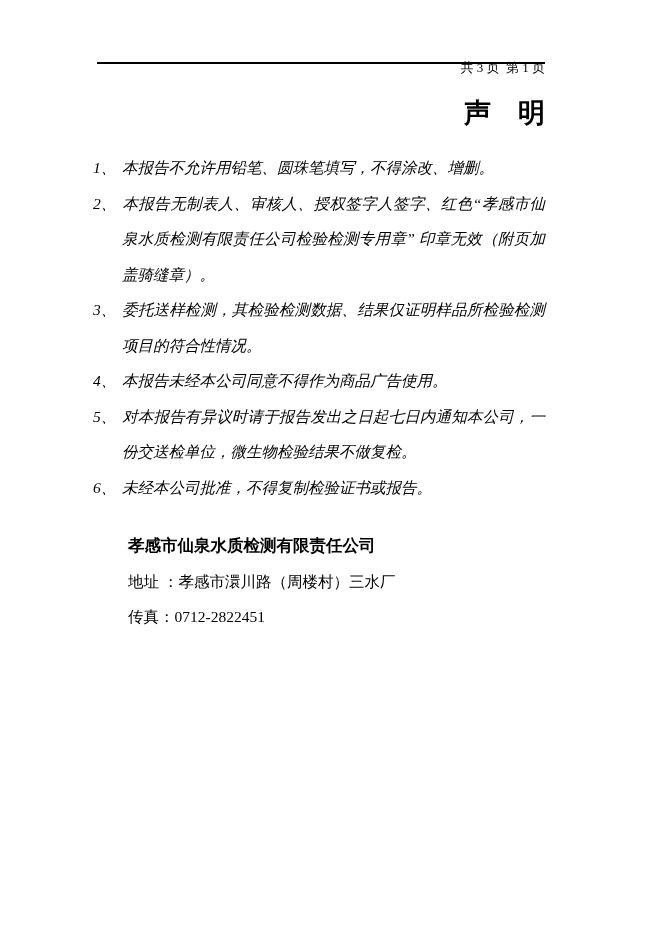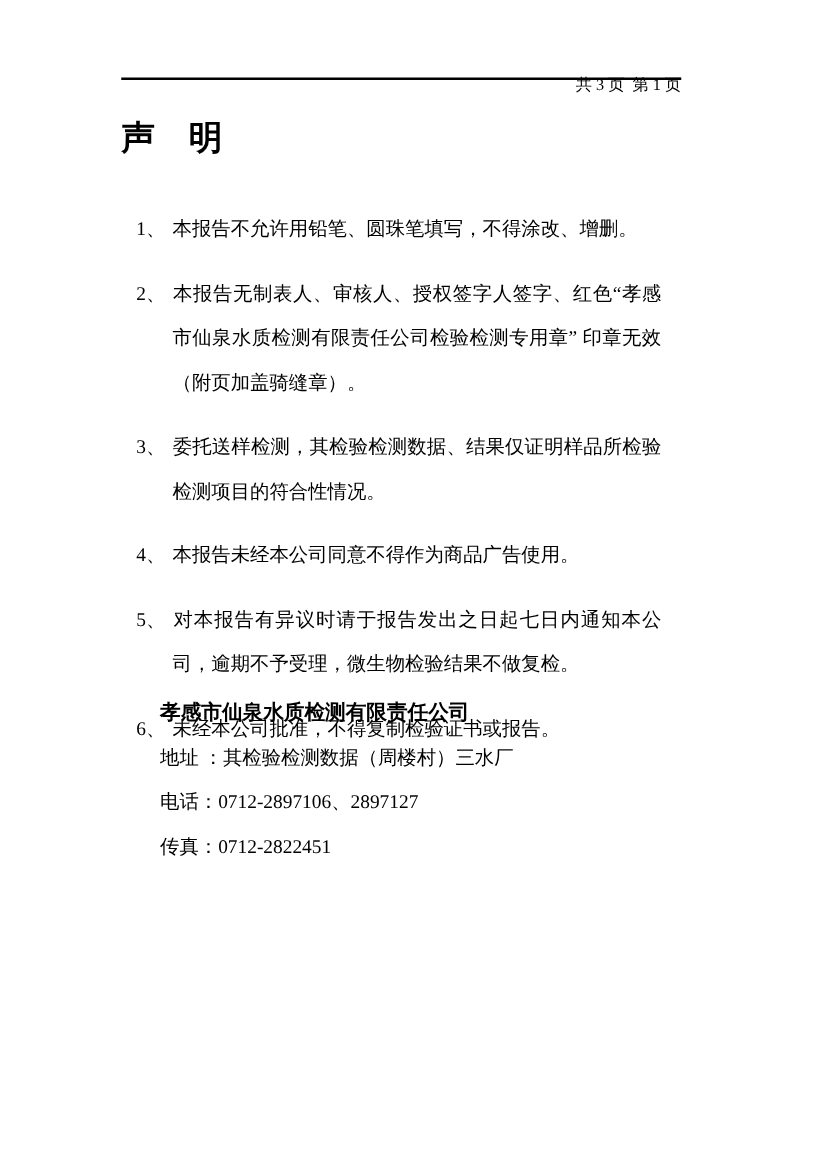--- a/index.html
+++ b/index.html
@@ -37,56 +37,57 @@
     border-top: 2px solid #000000;
   }
 
   
   .doc-title {
     position: absolute;
     top: 96px;
     left: 97px;
     width: 448px;
     margin: 0;
-    text-align: left;
-    font-family: Liberation Mono, monospace;
+    text-align: right;
+    font-family: Liberation Serif, serif;
     font-size: 27px;
     font-weight: bold;
     line-height: 34px;
     white-space: pre;
   }
 
   
   .statements {
     position: absolute;
     top: 150px;
     left: 93px;
     width: 452px;
     margin: 0;
     padding: 0;
     list-style: none;
     font-size: 15.5px;
     line-height: 35.5px;
   }
   .stmt {
-    margin: 16px;
+    margin: 0;
     padding-left: 29px;
     text-indent: -29px;
     text-align: justify;
+    font-style: italic;
   }
   .stmt .num {
     display: inline-block;
     width: 29px;
     text-indent: 0;
   }
 
   
   .company {
     position: absolute;
-    top: 553px;
+    top: 528px;
     left: 128px;
     width: 420px;
     line-height: 35.5px;
     font-size: 15.5px;
   }
   .company-name {
     font-family: "Liberation Sans", "DejaVu Sans", sans-serif;
     font-weight: bold;
     font-size: 16.5px;
     white-space: pre;
@@ -106,24 +107,23 @@
 
   <div class="header-rule"></div>
 
   <h1 class="doc-title">声　明</h1>
 
   <ol class="statements">
     <li class="stmt"><span class="num">1、</span><span>本报告不允许用铅笔、圆珠笔填写，不得涂改、增删。</span></li>
     <li class="stmt"><span class="num">2、</span><span>本报告无制表人、审核人、授权签字人签字、红色“孝感市仙泉水质检测有限责任公司检验检测专用章” 印章无效（附页加盖骑缝章）。</span></li>
     <li class="stmt"><span class="num">3、</span><span>委托送样检测，其检验检测数据、结果仅证明样品所检验检测项目的符合性情况。</span></li>
     <li class="stmt"><span class="num">4、</span><span>本报告未经本公司同意不得作为商品广告使用。</span></li>
-    <li class="stmt"><span class="num">5、</span><span>对本报告有异议时请于报告发出之日起七日内通知本公司，逾期不予受理，微生物检验结果不做复检。</span></li>
+    <li class="stmt"><span class="num">5、</span><span>对本报告有异议时请于报告发出之日起七日内通知本公司，一份交送检单位，微生物检验结果不做复检。</span></li>
     <li class="stmt"><span class="num">6、</span><span>未经本公司批准，不得复制检验证书或报告。</span></li>
   </ol>
 
   <div class="company">
     <div class="company-name">孝感市仙泉水质检测有限责任公司</div>
-    <div class="company-line">地址 ：其检验检测数据（周楼村）三水厂</div>
-    <div class="company-line">电话：0712-2897106、2897127</div>
+    <div class="company-line">地址 ：孝感市澴川路（周楼村）三水厂</div>
     <div class="company-line">传真：0712-2822451</div>
   </div>
 
 </div>
 
 </body></html>

